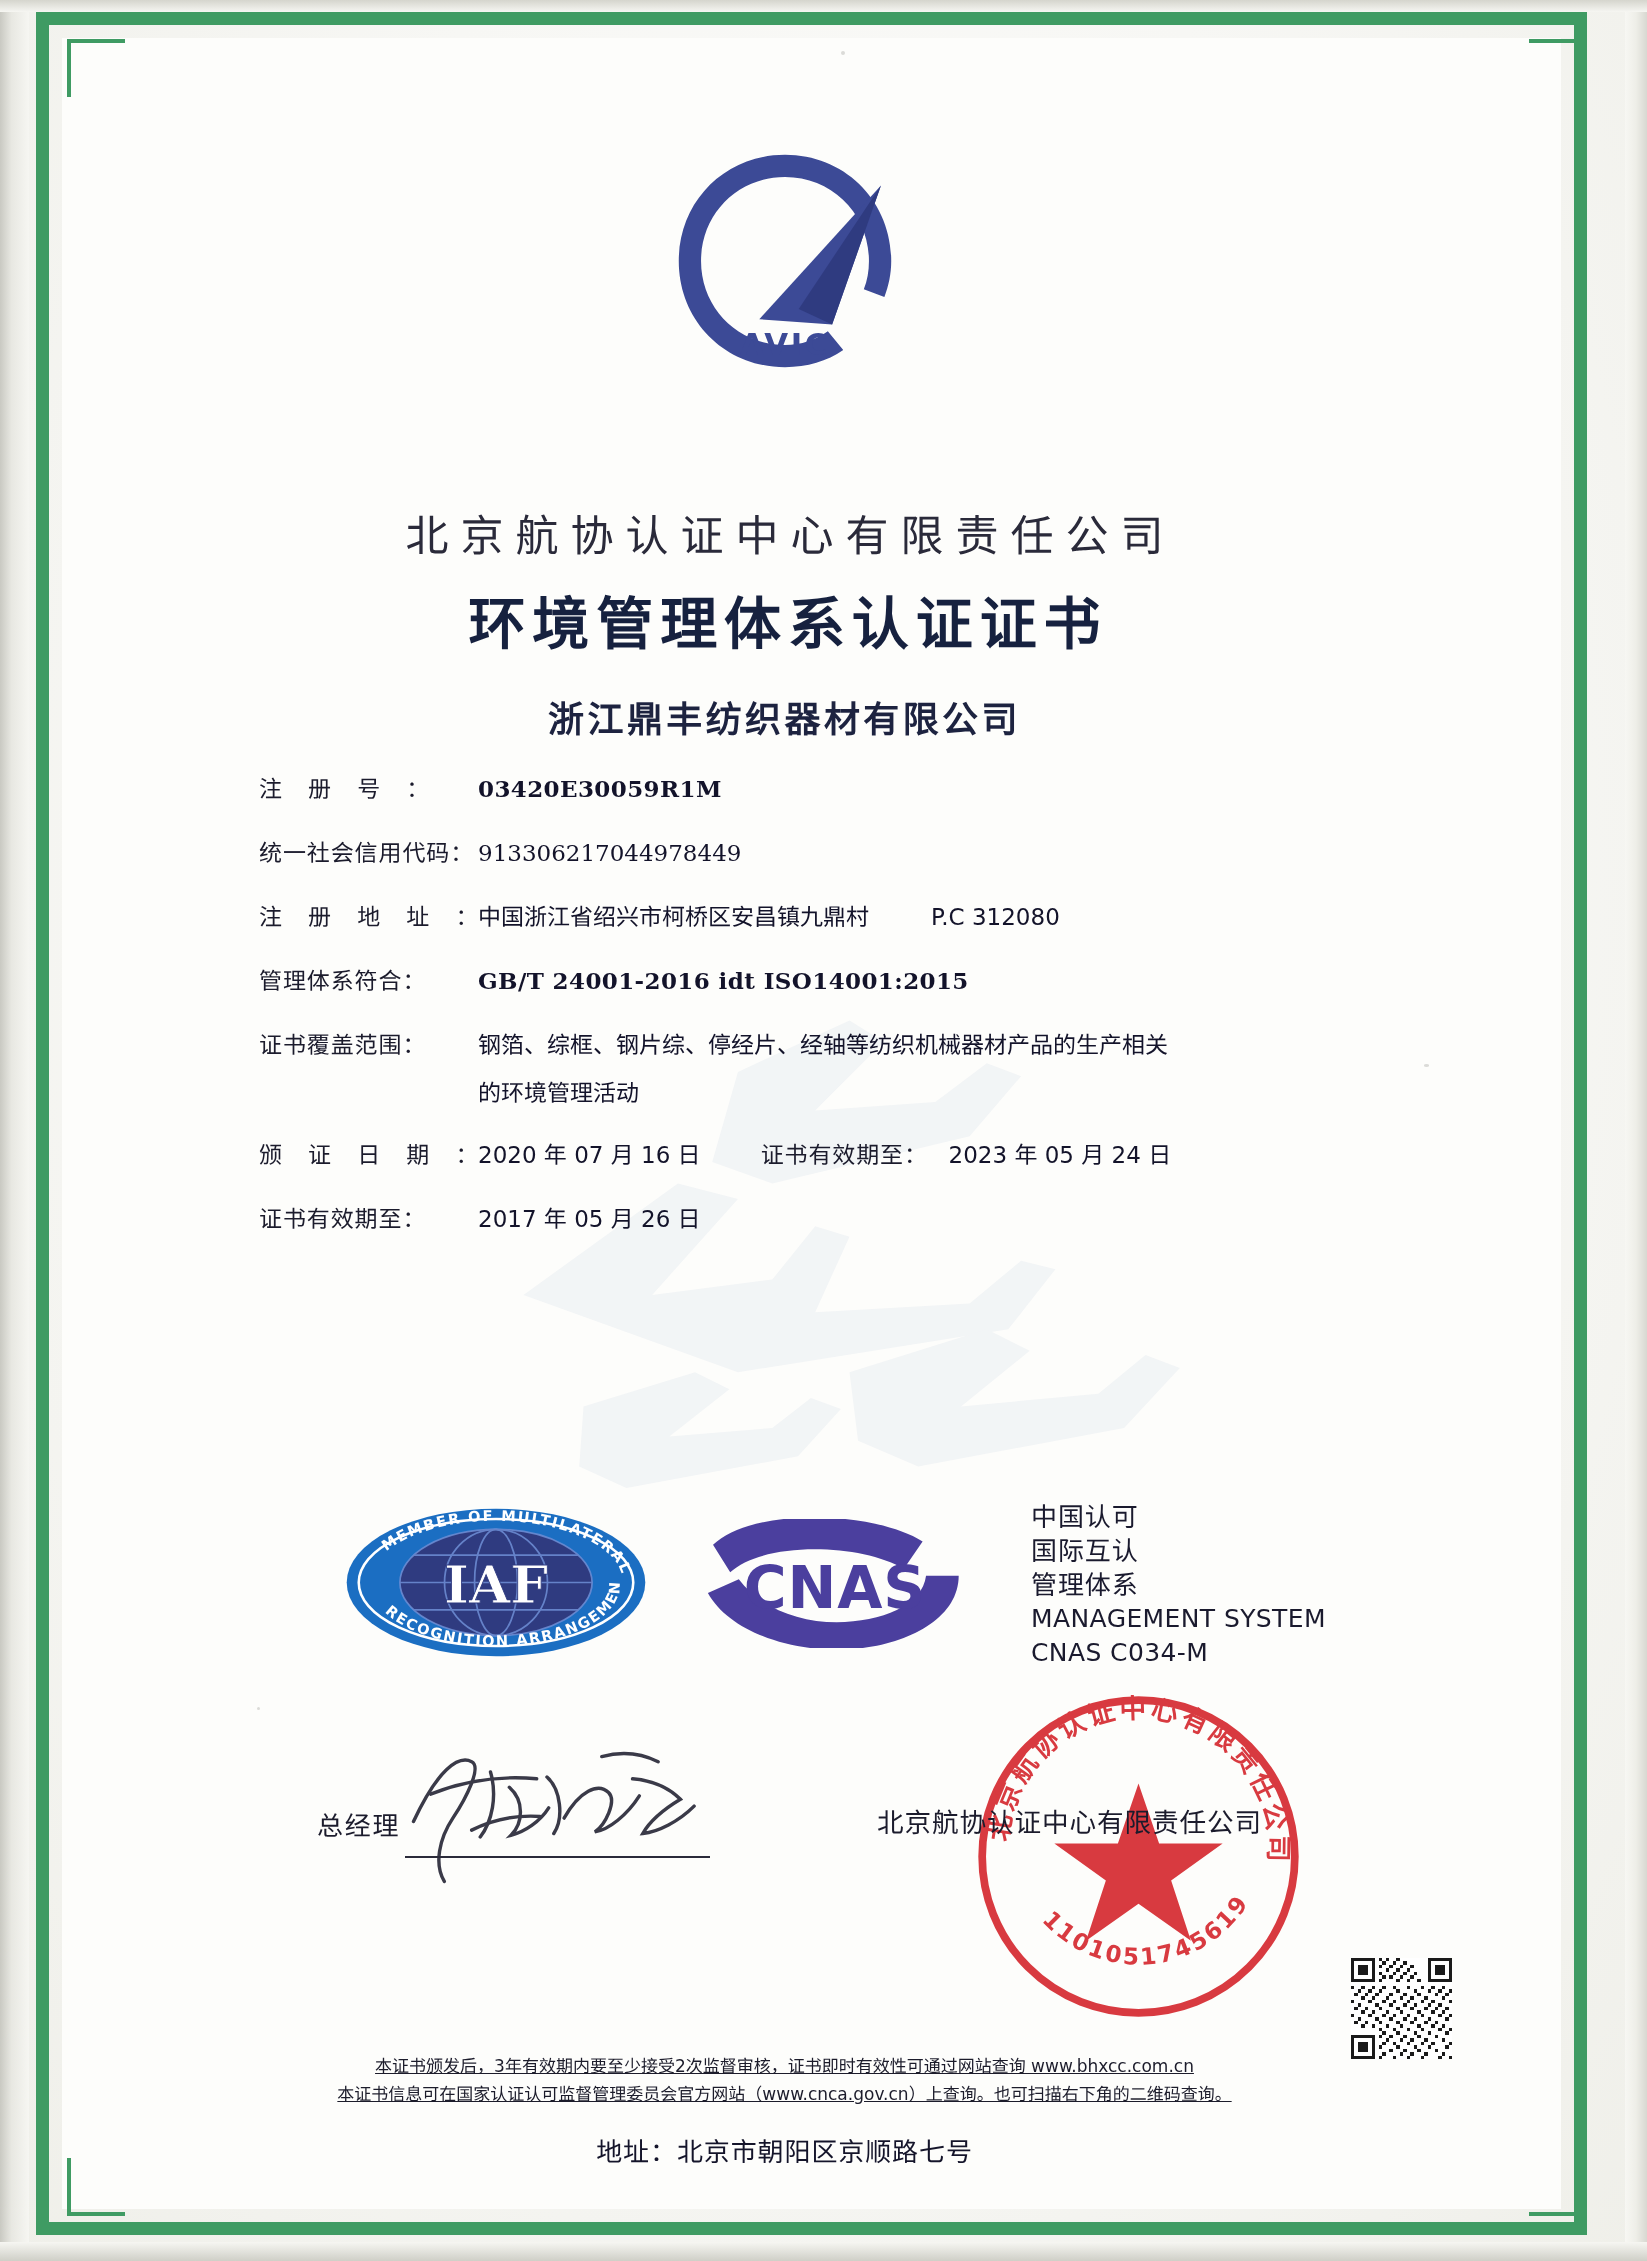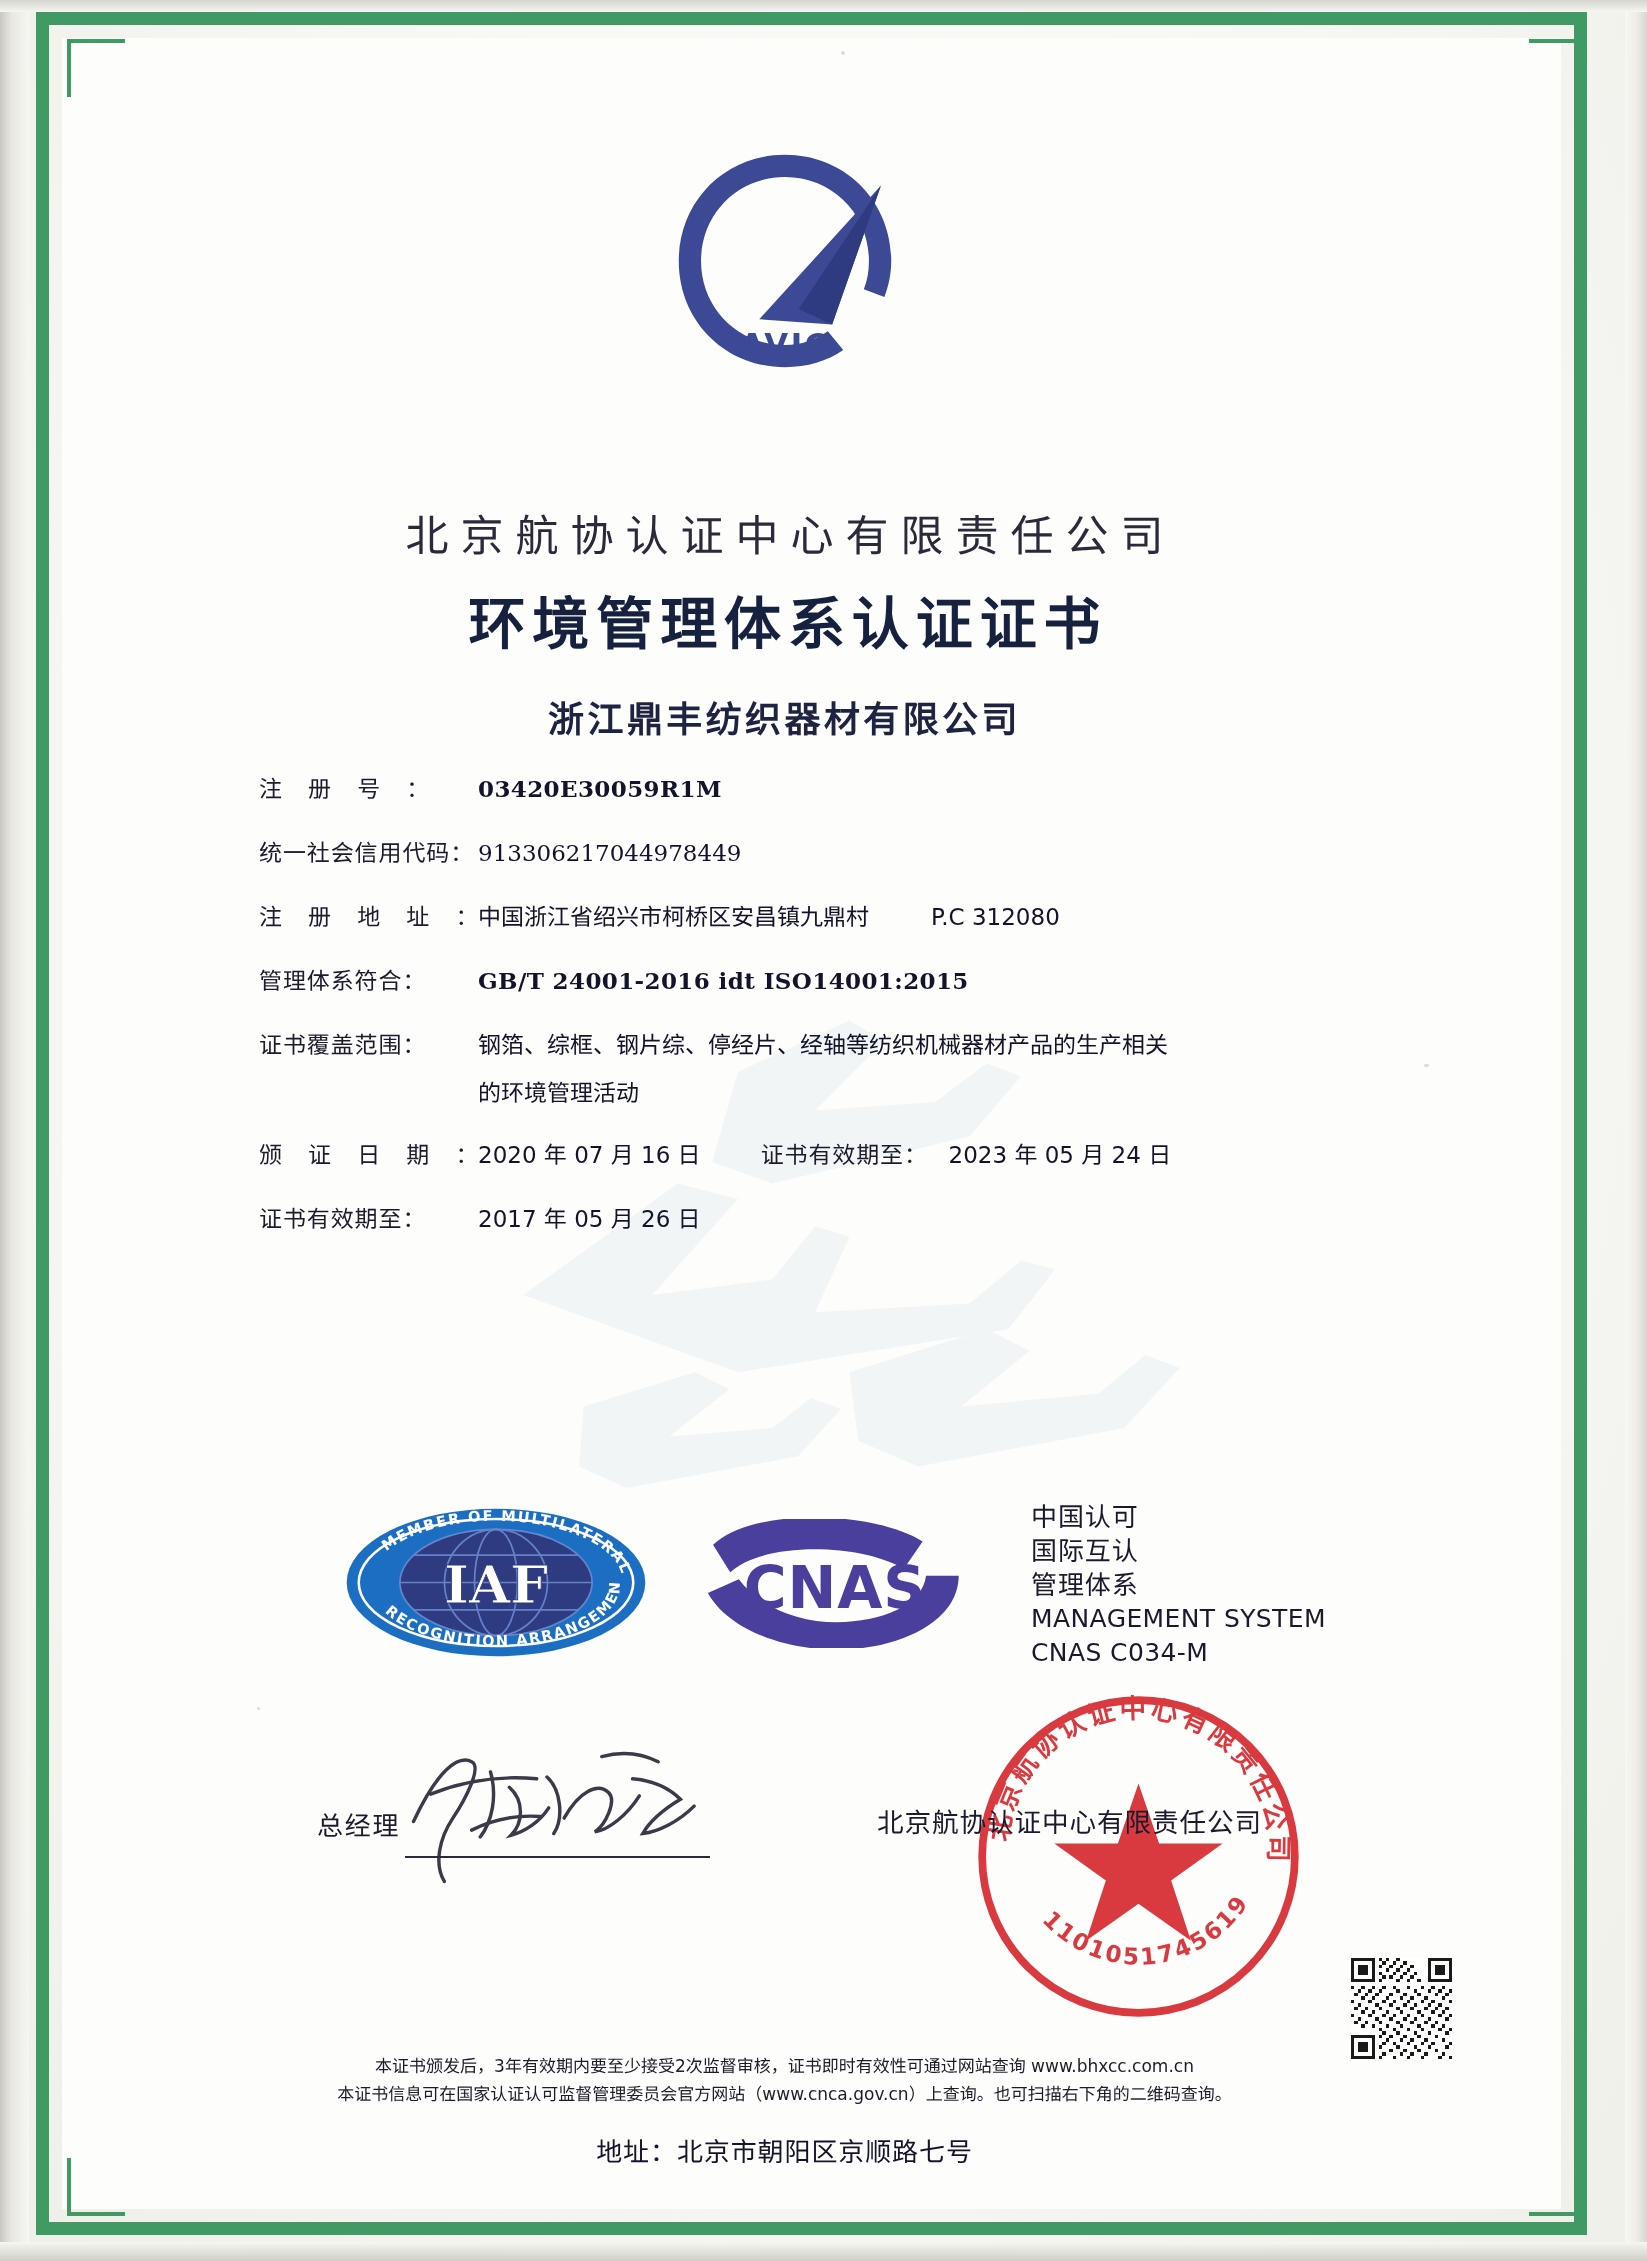--- a/index.html
+++ b/index.html
@@ -306,20 +306,21 @@
   
   #footnotes {
     position: absolute;
     left: 0; right: 0;
     bottom: 127px;
     text-align: center;
     font-family: "DejaVu Sans", sans-serif;
     color: #1c1c2b;
     font-size: 17px;
     line-height: 28px;
+    text-decoration: underline;
   }
   #footnotes .fn-line { white-space: nowrap; }
   #address-line {
     position: absolute;
     left: 0; right: 0;
     bottom: 67px;
     text-align: center;
     font-size: 26px;
     color: #14142a;
     font-family: "DejaVu Sans", sans-serif;

